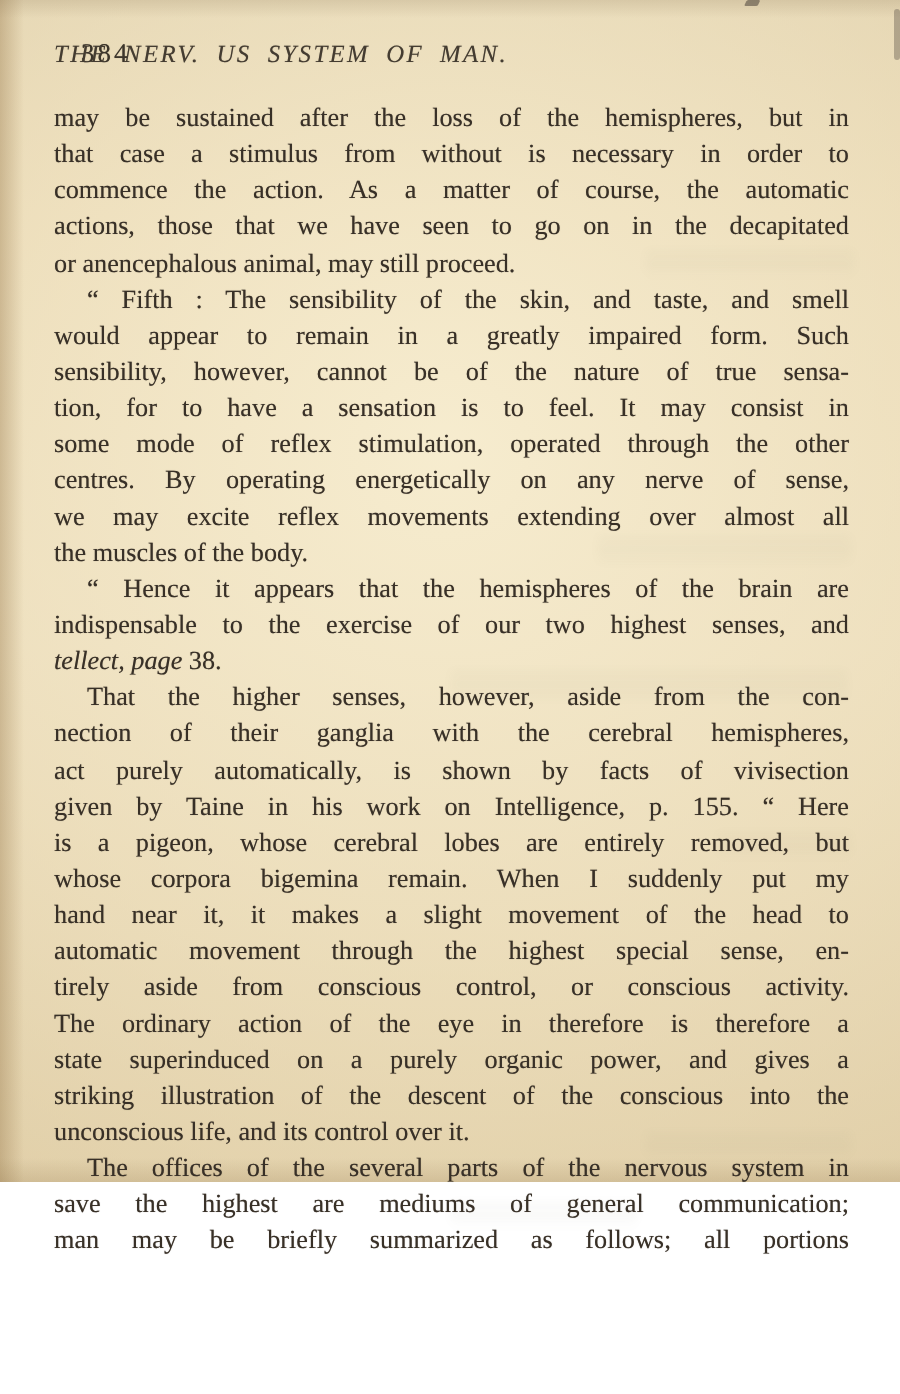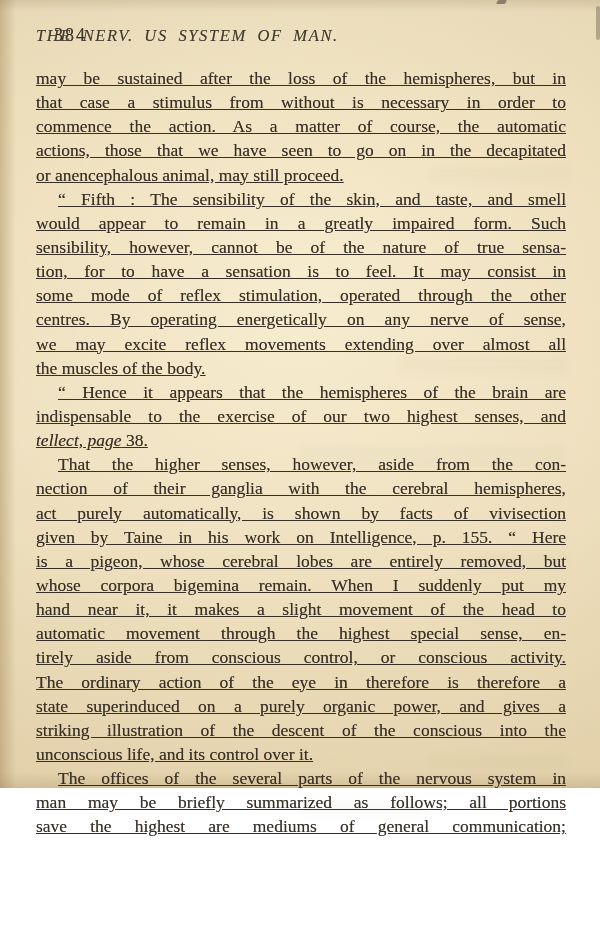--- a/index.html
+++ b/index.html
@@ -97,21 +97,21 @@
   .text-block {
     position: absolute;
     left: 36px;
     top: 66px;
     width: 530px;
     font-size: 17.5px;
     line-height: 24.15px;
     color: #383027;
     text-shadow: 0 0 0.5px rgba(56,48,39,0.55);
   }
-  .paragraph { margin: 0; text-decoration: underline; }
+  .paragraph { margin: 0; }
   .line {
     text-align: justify;
     text-align-last: justify;
     white-space: normal;
     height: 24.15px;
     overflow: visible;
   }
   .line.line-end {
     text-align-last: left;
   }
@@ -177,18 +177,18 @@
         <div class="line"><span>hand near it, it makes a slight movement of the head to</span></div>
         <div class="line"><span>automatic movement through the highest special sense, en-</span></div>
         <div class="line"><span>tirely aside from conscious control, or conscious activity.</span></div>
         <div class="line"><span>The ordinary action of the eye in therefore is therefore a</span></div>
         <div class="line"><span>state superinduced on a purely organic power, and gives a</span></div>
         <div class="line"><span>striking illustration of the descent of the conscious into the</span></div>
         <div class="line line-end"><span>unconscious life, and its control over it.</span></div>
       </div>
       <div class="paragraph">
         <div class="line indent"><span>The offices of the several parts of the nervous system in</span></div>
+        <div class="line"><span>save the highest are mediums of general communication;</span></div>
         <div class="line"><span>man may be briefly summarized as follows; all portions</span></div>
-        <div class="line"><span>save the highest are mediums of general communication;</span></div>
       </div>
     </div>
 
 </div>
 
 </body></html>

